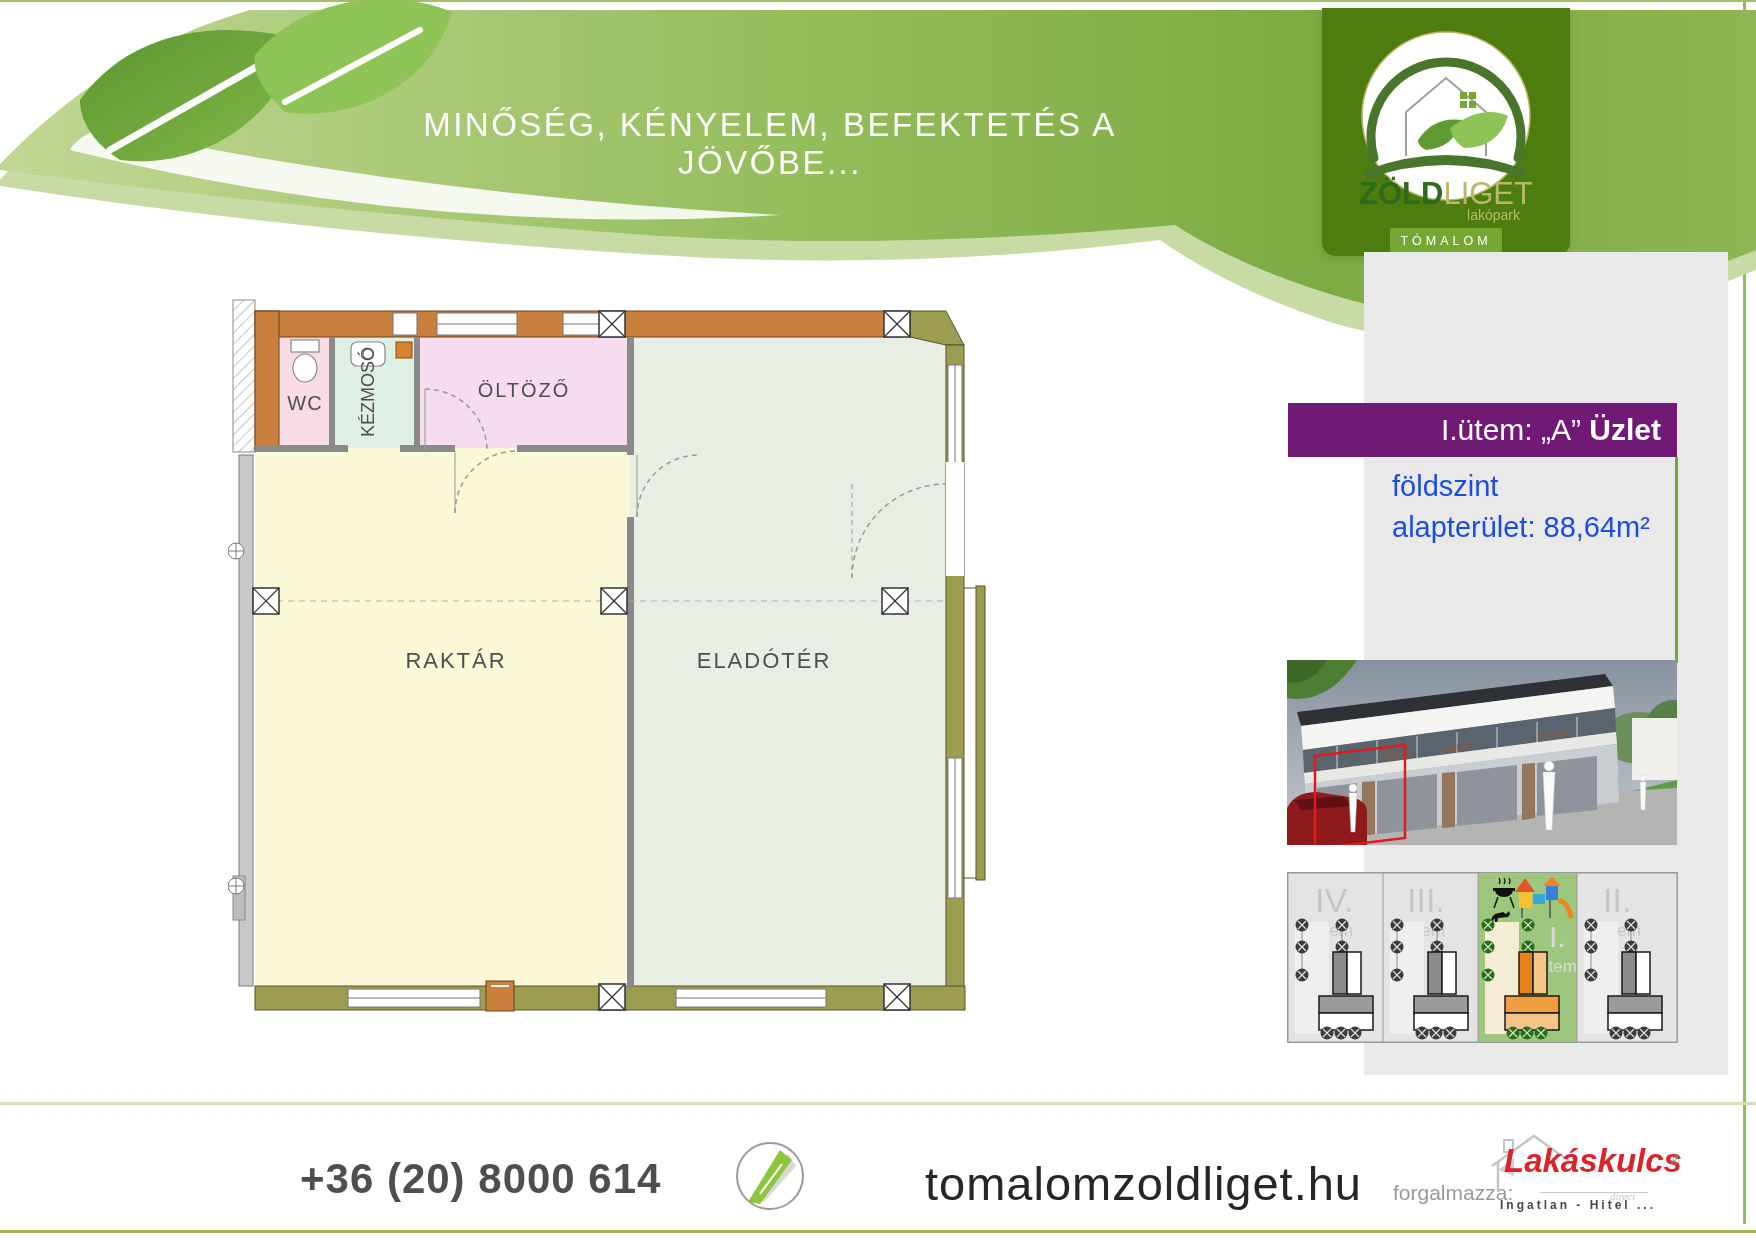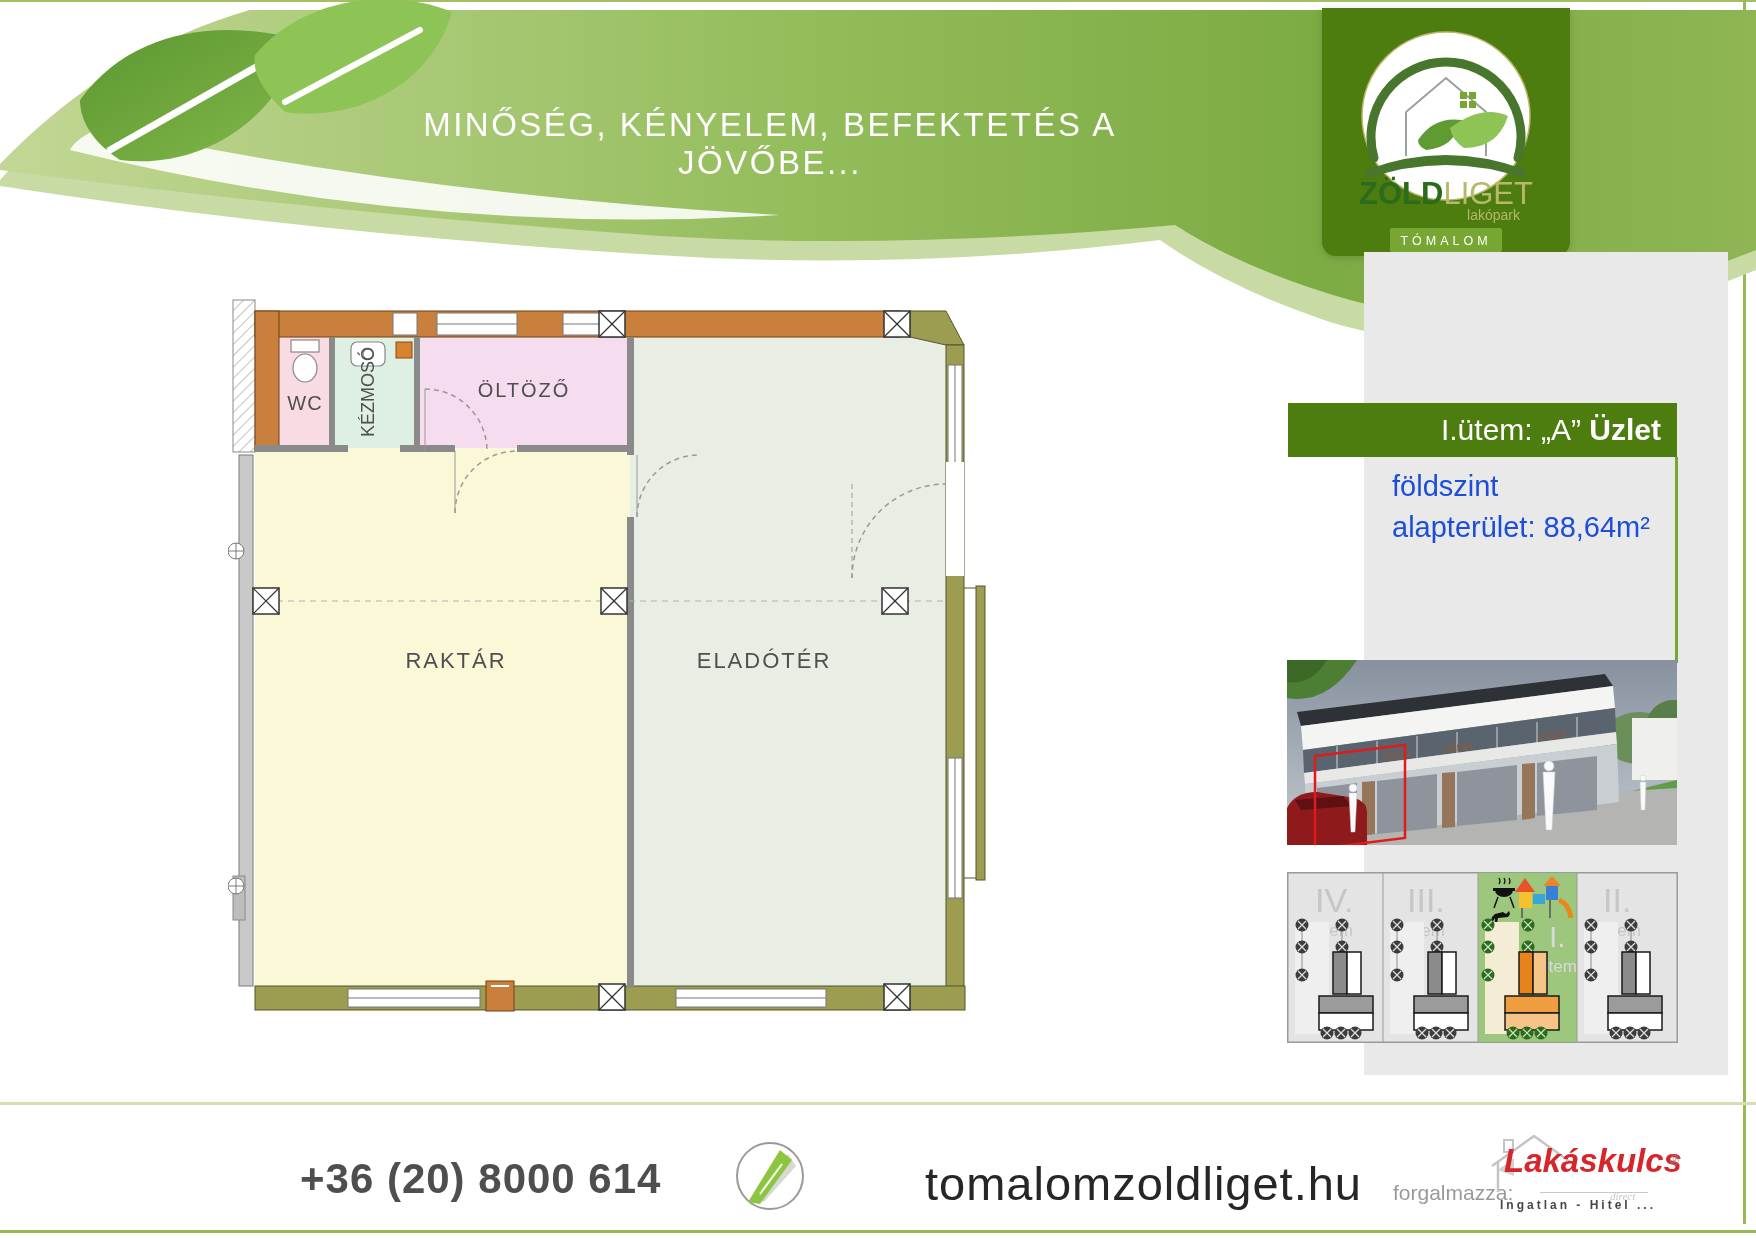--- a/index.html
+++ b/index.html
@@ -16,21 +16,21 @@
 
   .header-svg { left:0; top:0; width:1756px; height:360px; }
   .slogan { left:380px; top:106px; width:780px; text-align:center;
             color:#ffffff; font-size:33px; letter-spacing:2.5px; font-weight:400; }
 
   .logo-card { left:1322px; top:8px; width:248px; height:248px; background:#4d7c0f;
                border-radius:0 0 14px 14px; box-shadow:0 2px 7px rgba(60,80,30,.25); }
 
   .gray-band { left:1364px; top:252px; width:364px; height:823px; background:#e9e9e9; }
 
-  .banner { left:1288px; top:403px; width:389px; height:54px; background:#4d7c0f;
+  .banner { left:1288px; top:403px; width:389px; height:54px; background:#701a75;
             color:#fff; font-size:30px; line-height:54px; text-align:right;
             padding-right:16px; white-space:nowrap; }
   .banner b { font-weight:bold; }
   .side-green-line { left:1675px; top:457px; width:3px; height:206px; background:#76a733; }
 
   .info-text { left:1392px; top:466px; color:#1d4ed8; font-size:29px; line-height:41px; }
 
   .render-svg { left:1287px; top:660px; width:390px; height:185px; }
   .strip-svg  { left:1287px; top:872px; width:391px; height:171px; }
   .plan-svg   { left:228px;  top:295px; width:766px; height:722px; }

